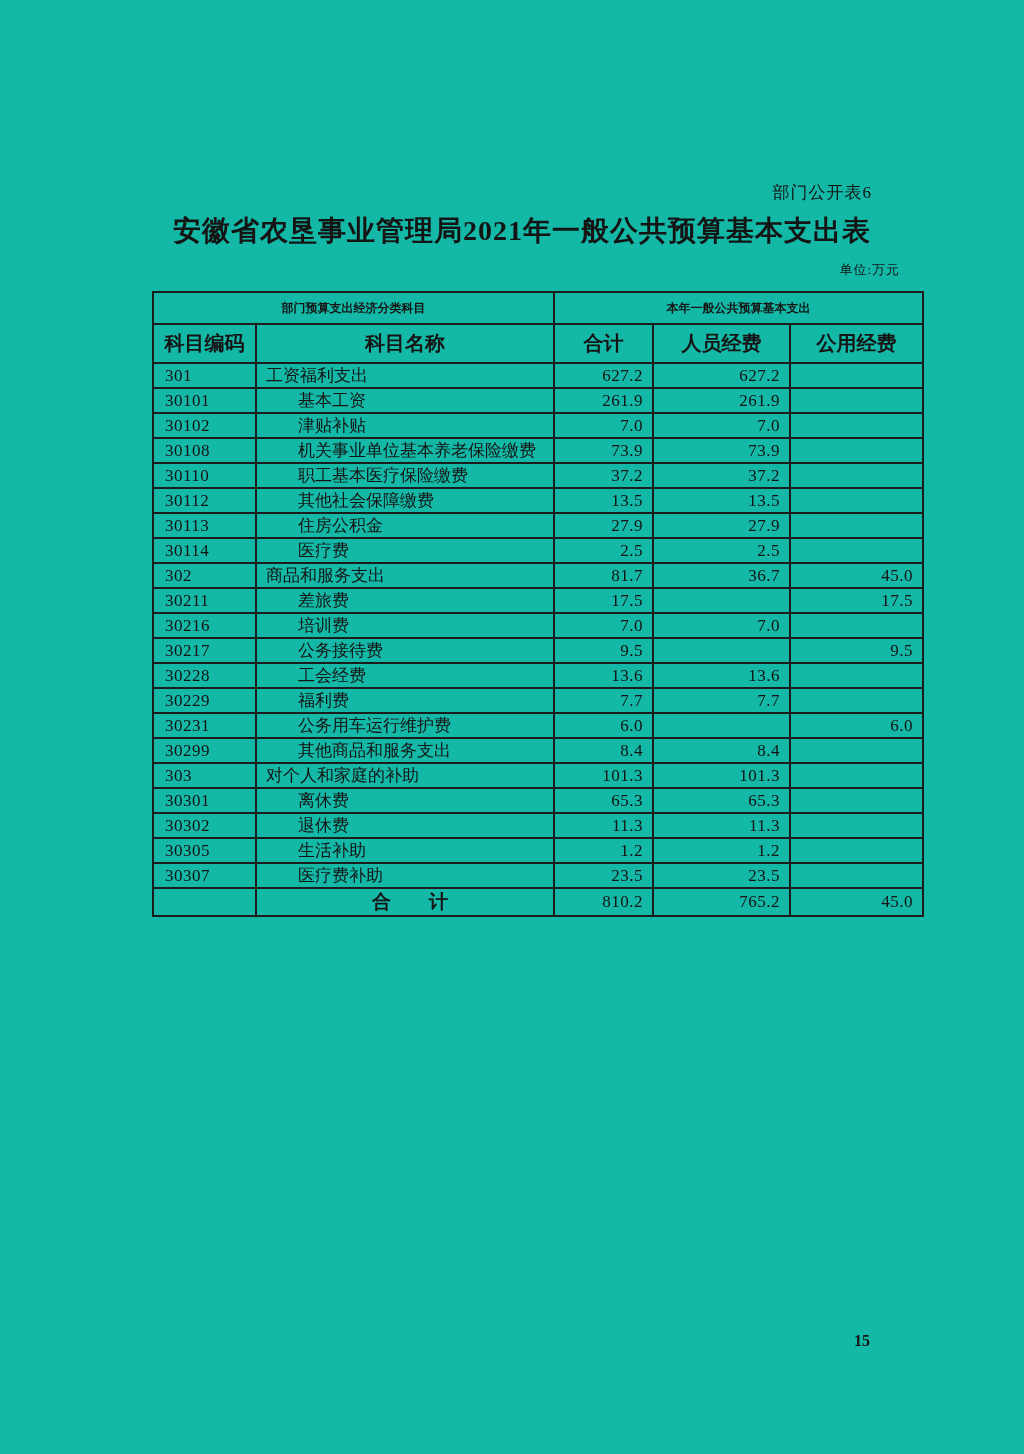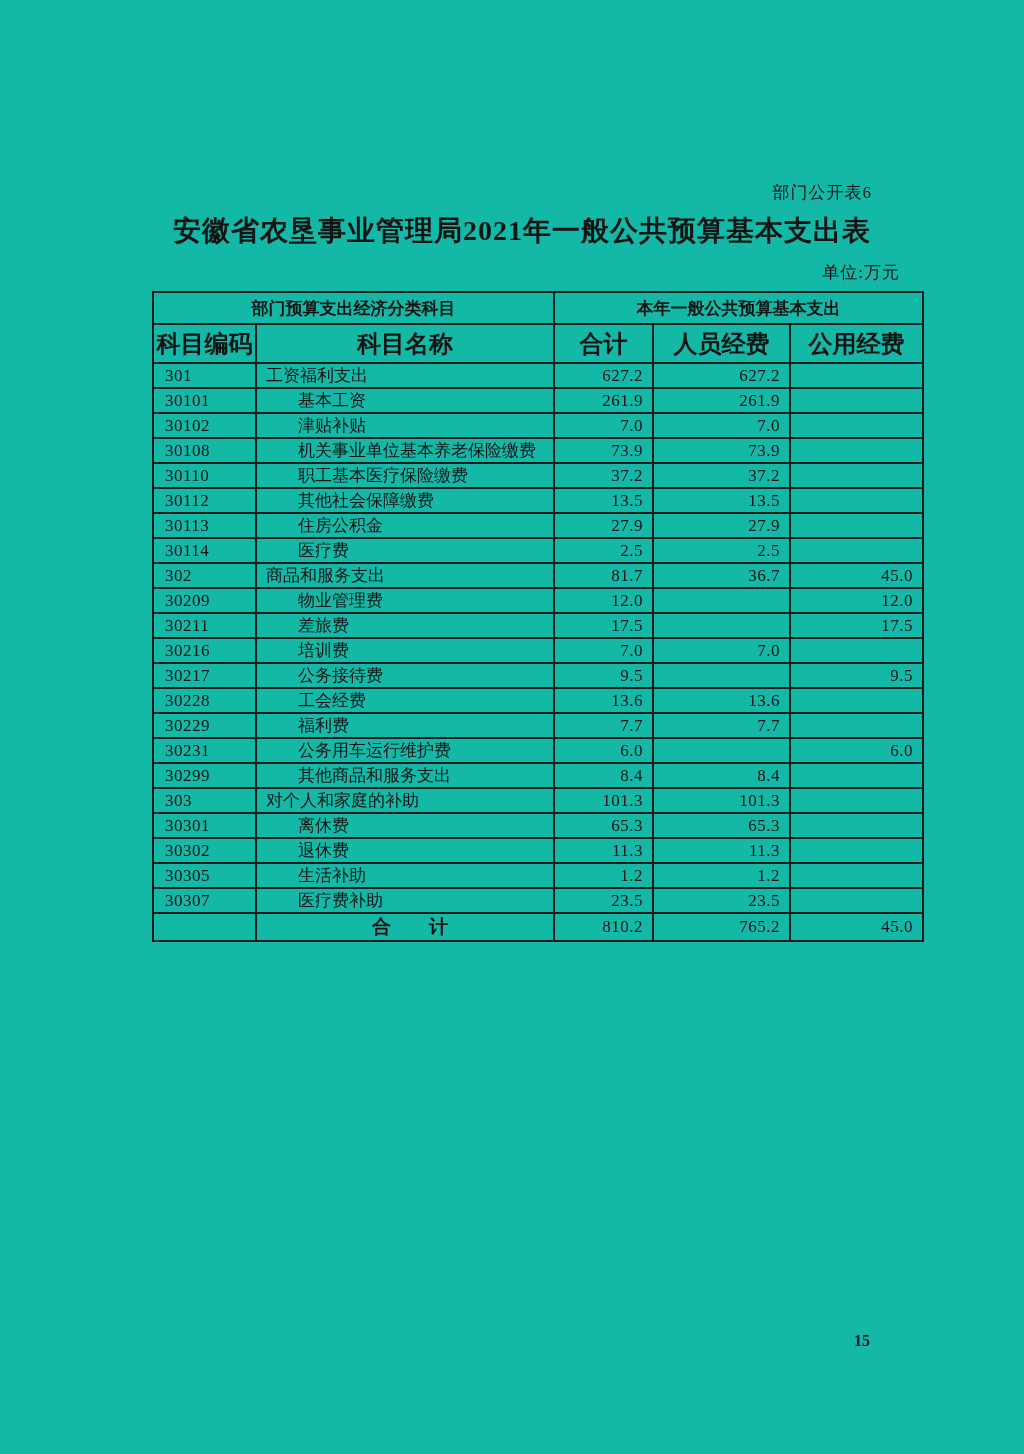--- a/index.html
+++ b/index.html
@@ -27,21 +27,21 @@
     width: 1044px;
     text-align: center;
     font-size: 28px;
     font-weight: 700;
     letter-spacing: 1px;
   }
   .unit-label {
     position: absolute;
     top: 261px;
     right: 124px;
-    font-size: 17px;
+    font-size: 13px;
     letter-spacing: 1px;
   }
   table.budget {
     position: absolute;
     top: 291px;
     left: 152px;
     width: 770px;
     border-collapse: collapse;
     table-layout: fixed;
   }
@@ -53,27 +53,27 @@
   table.budget th, table.budget td {
     border: 2px solid #1c1c1c;
     font-size: 17px;
     overflow: hidden;
     white-space: nowrap;
   }
   tr.group-header th {
     height: 32px;
     font-weight: 700;
     text-align: center;
-    font-size: 17px;
+    font-size: 12px;
   }
   tr.col-header th {
     height: 39px;
     font-weight: 700;
     text-align: center;
-    font-size: 24px;
+    font-size: 20px;
   }
   tbody tr { height: 20px; }
   td.code { text-align: left; padding-left: 11px; letter-spacing: 0.5px; }
   td.name { text-align: left; padding-left: 9px; }
   tr.detail td.name { padding-left: 41px; margin-left: 8px; }
   td.num { text-align: right; padding-right: 9px; letter-spacing: 0.5px; }
   tr.total-row td.name {
     text-align: center;
     font-weight: 700;
     font-size: 19px;
@@ -178,27 +178,20 @@
     <td class="num"></td>
   </tr>
         <tr class="category">
     <td class="code">302</td>
     <td class="name">商品和服务支出</td>
     <td class="num">81.7</td>
     <td class="num">36.7</td>
     <td class="num">45.0</td>
   </tr>
         <tr class="detail">
-    <td class="code">30209</td>
-    <td class="name">物业管理费</td>
-    <td class="num">12.0</td>
-    <td class="num"></td>
-    <td class="num">12.0</td>
-  </tr>
-        <tr class="detail">
     <td class="code">30211</td>
     <td class="name">差旅费</td>
     <td class="num">17.5</td>
     <td class="num"></td>
     <td class="num">17.5</td>
   </tr>
         <tr class="detail">
     <td class="code">30216</td>
     <td class="name">培训费</td>
     <td class="num">7.0</td>

